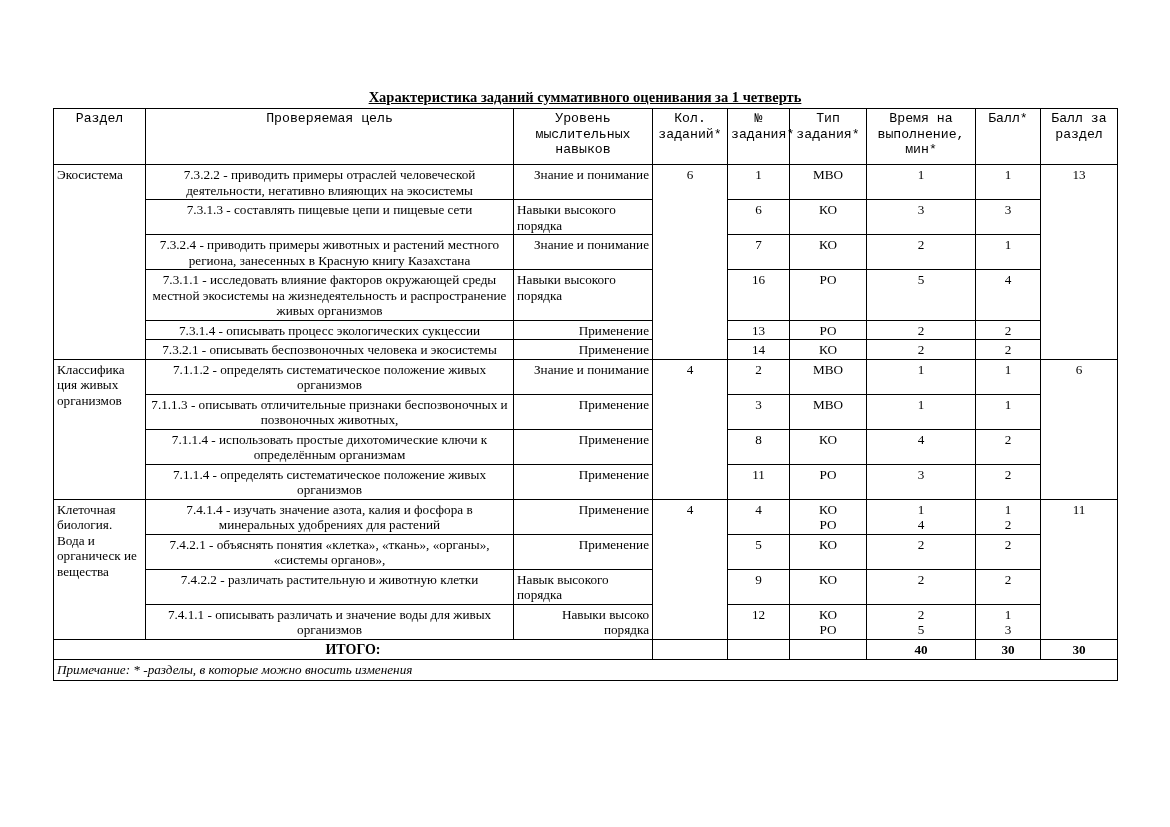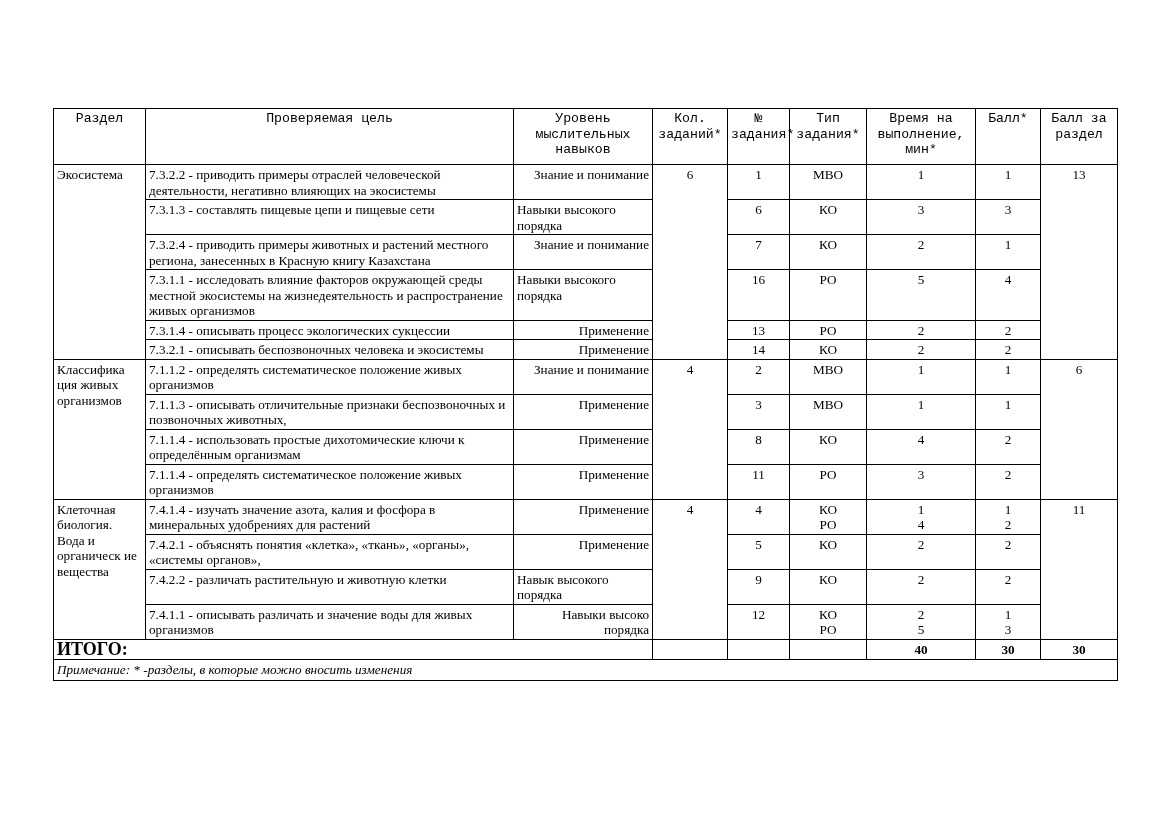--- a/index.html
+++ b/index.html
@@ -65,58 +65,59 @@
 
   thead td {
     text-align: center;
     font-weight: bold;
     vertical-align: top;
     padding-top: 3px;
     font-family: Liberation Mono, monospace;
   }
   .hdr-tall { height: 56px; }
 
-  td.goal      { text-align: left; vertical-align: top; }
+  td.goal      { text-align: center; vertical-align: top; }
   td.razdel    { text-align: left; vertical-align: top; }
   td.level     { text-align: right; vertical-align: top; }
   td.level-l   { text-align: left; vertical-align: top; }
   td.num,
   td.count,
   td.type,
   td.time,
   td.ball,
   td.ballsec   { text-align: center; font-weight: bold; vertical-align: top; }
 
   td.count, td.ballsec { vertical-align: top; }
 
   tr.r-total td {
     font-weight: bold;
     text-align: center;
     padding-top: 2px;
     padding-bottom: 2px;
   }
   tr.r-total td.total-label {
-    text-align: left;
+    text-align: center;
     font-weight: bold;
-    font-size: 18px;
+    font-size: 14px;
   }
   tr.r-note td {
     text-align: left;
     font-style: italic;
     font-size: 13.2px;
     padding-top: 2px;
     padding-bottom: 2px;
   }
   .stack { display: block; line-height: 15.5px; }
 </style>
 </head>
 <body>
 
 <div class="page">
 
+  <div class="doc-title"><span>Характеристика заданий суммативного оценивания за 1 четверть</span></div>
 
   <table class="assessment">
     <colgroup>
       <col class="c-razdel">
         <col class="c-goal">
         <col class="c-level">
         <col class="c-count">
       <col class="c-num">
         <col class="c-type">
         <col class="c-time">

